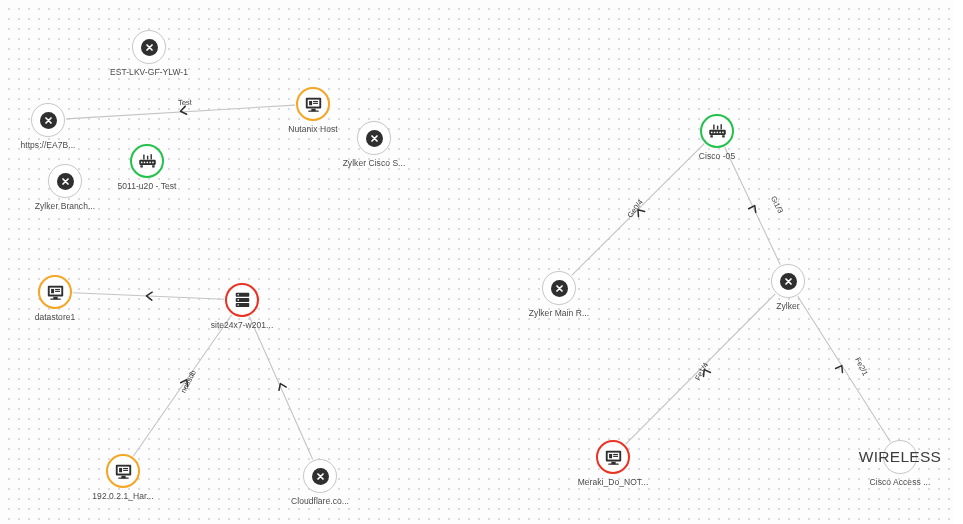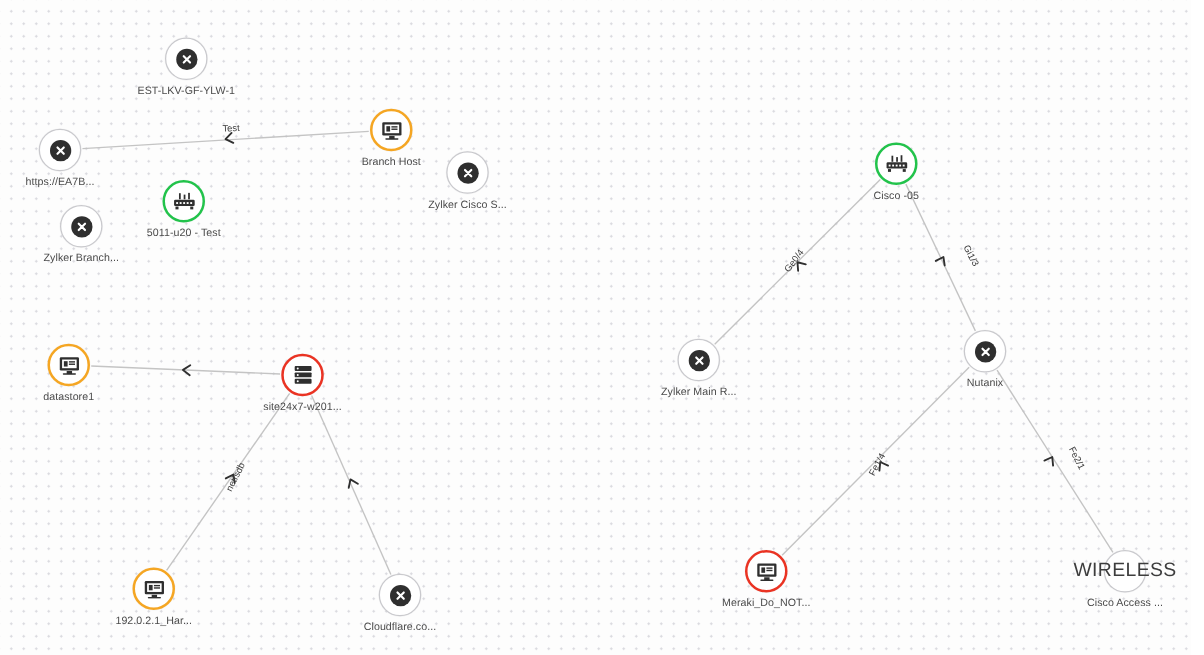--- a/index.html
+++ b/index.html
@@ -168,21 +168,21 @@
               <rect x="0.8" y="0.8" width="16.4" height="11.4" rx="1.1" fill="#2f2f2f"></rect>
               <rect x="2.8" y="2.8" width="12.4" height="7.4" fill="#ffffff"></rect>
               <rect x="4.3" y="4.2" width="3.2" height="4.6" fill="#2f2f2f"></rect>
               <rect x="8.6" y="4.2" width="5.2" height="1.2" fill="#2f2f2f"></rect>
               <rect x="8.6" y="6.2" width="5.2" height="1.2" fill="#2f2f2f"></rect>
               <rect x="6.7" y="12.6" width="4.6" height="2.6" fill="#2f2f2f"></rect>
               <rect x="3.4" y="14.4" width="11.2" height="1.4" rx="0.6" fill="#2f2f2f"></rect>
             </svg>
           </span>
         </div>
-        <div class="node-label">Branch Host</div>
+        <div class="node-label">Nutanix Host</div>
       </div>
       <div class="node" style="left: 374px; top: 138px;">
         <div class="node-circle ring-grey">
           <span class="glyph glyph-disc">
             <svg width="9" height="9" viewBox="0 0 10 10">
               <path d="M2.2 2.2 L7.8 7.8 M7.8 2.2 L2.2 7.8" stroke="#ffffff" stroke-width="1.9" stroke-linecap="round"></path>
             </svg>
           </span>
         </div>
         <div class="node-label">Zylker Cisco S...</div>
@@ -305,21 +305,21 @@
         <div class="node-label">Zylker Main R...</div>
       </div>
       <div class="node" style="left: 788px; top: 281px;">
         <div class="node-circle ring-grey">
           <span class="glyph glyph-disc">
             <svg width="9" height="9" viewBox="0 0 10 10">
               <path d="M2.2 2.2 L7.8 7.8 M7.8 2.2 L2.2 7.8" stroke="#ffffff" stroke-width="1.9" stroke-linecap="round"></path>
             </svg>
           </span>
         </div>
-        <div class="node-label">Nutanix</div>
+        <div class="node-label">Zylker</div>
       </div>
       <div class="node" style="left: 613px; top: 457px;">
         <div class="node-circle ring-red">
           <span class="glyph">
             <svg width="17" height="15" viewBox="0 0 18 16">
               <rect x="0.8" y="0.8" width="16.4" height="11.4" rx="1.1" fill="#2f2f2f"></rect>
               <rect x="2.8" y="2.8" width="12.4" height="7.4" fill="#ffffff"></rect>
               <rect x="4.3" y="4.2" width="3.2" height="4.6" fill="#2f2f2f"></rect>
               <rect x="8.6" y="4.2" width="5.2" height="1.2" fill="#2f2f2f"></rect>
               <rect x="8.6" y="6.2" width="5.2" height="1.2" fill="#2f2f2f"></rect>

